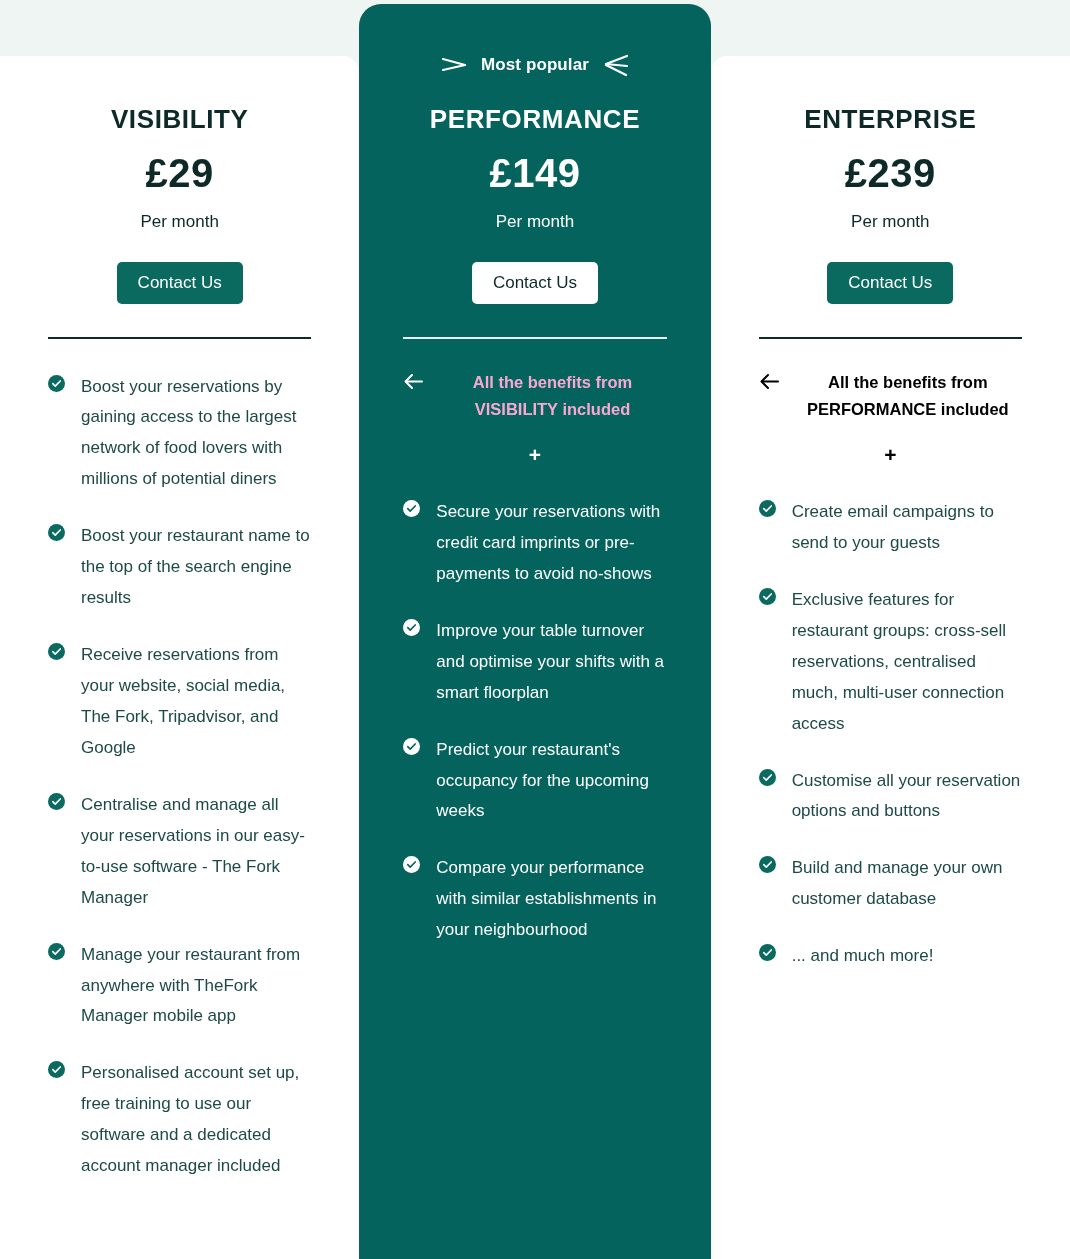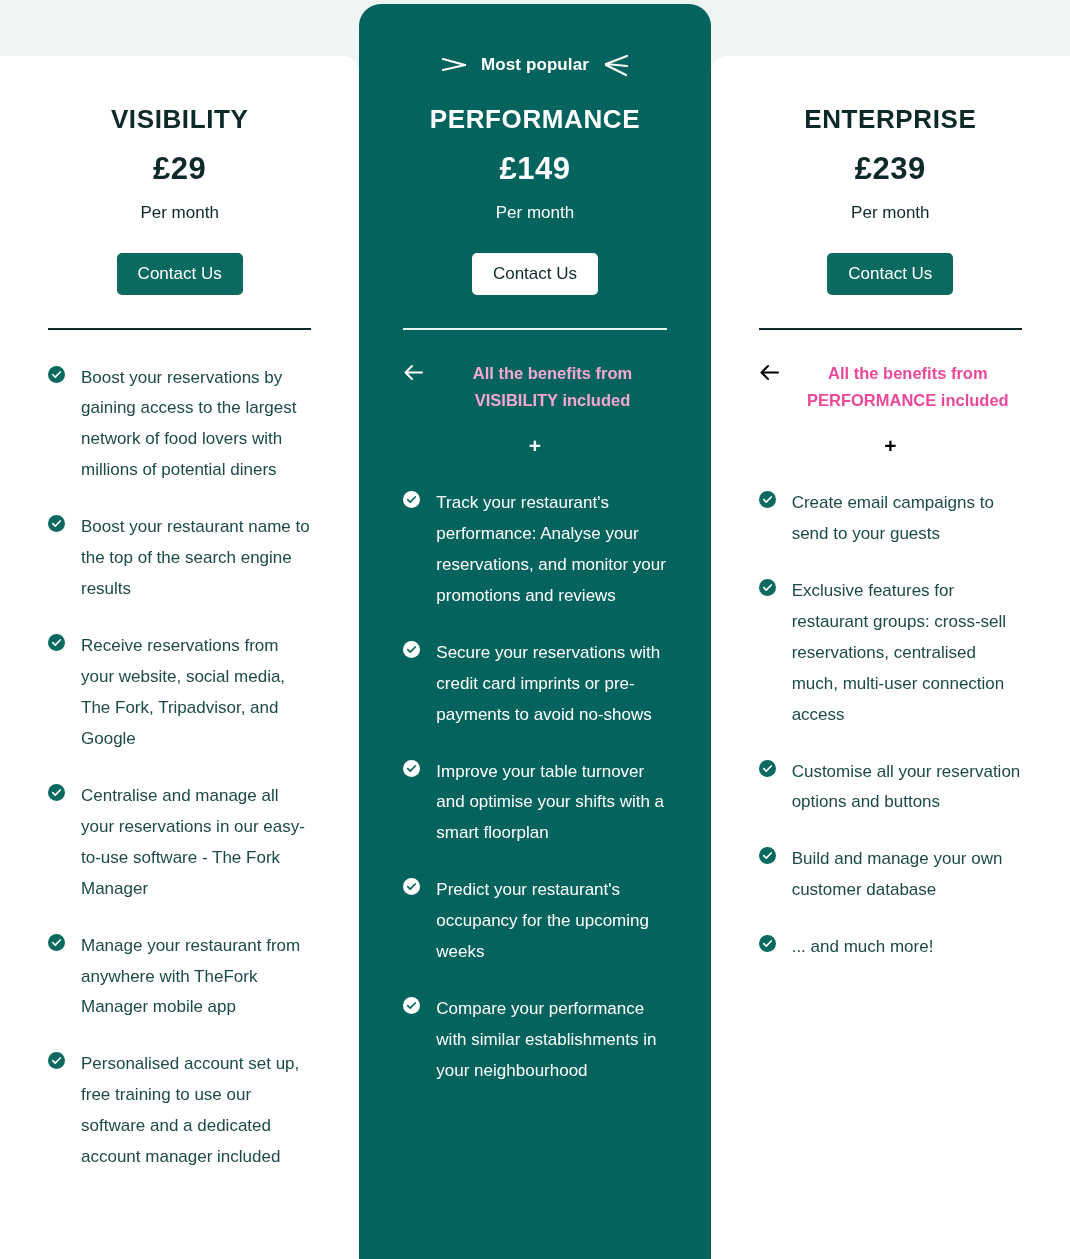--- a/index.html
+++ b/index.html
@@ -76,21 +76,21 @@
     font-size: 26px;
     font-weight: bold;
     letter-spacing: .6px;
     color: #0d2a28;
     margin-top: 48px;
     text-align: center;
   }
   .card-featured .plan-name { color: #ffffff; margin-top: 26px; }
 
   .price {
-    font-size: 31px;
+    font-size: 40px;
     font-weight: bold;
     color: #0d2a28;
     margin-top: 16px;
     text-align: center;
     letter-spacing: .5px;
   }
   .card-featured .price { color: #ffffff; }
 
   .period {
     font-size: 17px;
@@ -133,21 +133,21 @@
     gap: 14px;
     margin-top: 30px;
     width: 100%;
   }
   .arrow-icon { flex: none; margin-top: 3px; }
   .inherit-text {
     font-size: 16.5px;
     font-weight: bold;
     line-height: 1.65;
     text-align: center;
-    color: #ec4899;
+    color: #000000;
     flex: 1;
   }
   .card-featured .inherit-text { color: #f9a8d4; }
 
   .plus {
     font-size: 21px;
     font-weight: bold;
     text-align: center;
     width: 100%;
     margin-top: 20px;
@@ -278,29 +278,20 @@
     <div class="plus">+</div>
 
     <ul class="features">
       <li class="feature">
         <span class="check-icon">
           <svg width="17" height="17" viewBox="0 0 20 20">
               <circle cx="10" cy="10" r="10" fill="#ffffff"></circle>
               <path d="M5.6 10.2l2.9 2.9 5.9-6.1" stroke="#04635c" stroke-width="1.9" fill="none" stroke-linecap="round" stroke-linejoin="round"></path>
             </svg>
         </span>
-        <span class="feature-text">Track your restaurant's performance: Analyse your reservations, and monitor your promotions and reviews</span>
-      </li>
-      <li class="feature">
-        <span class="check-icon">
-          <svg width="17" height="17" viewBox="0 0 20 20">
-              <circle cx="10" cy="10" r="10" fill="#ffffff"></circle>
-              <path d="M5.6 10.2l2.9 2.9 5.9-6.1" stroke="#04635c" stroke-width="1.9" fill="none" stroke-linecap="round" stroke-linejoin="round"></path>
-            </svg>
-        </span>
         <span class="feature-text">Secure your reservations with credit card imprints or pre-payments to avoid no-shows</span>
       </li>
       <li class="feature">
         <span class="check-icon">
           <svg width="17" height="17" viewBox="0 0 20 20">
               <circle cx="10" cy="10" r="10" fill="#ffffff"></circle>
               <path d="M5.6 10.2l2.9 2.9 5.9-6.1" stroke="#04635c" stroke-width="1.9" fill="none" stroke-linecap="round" stroke-linejoin="round"></path>
             </svg>
         </span>
         <span class="feature-text">Improve your table turnover and optimise your shifts with a smart floorplan</span>

